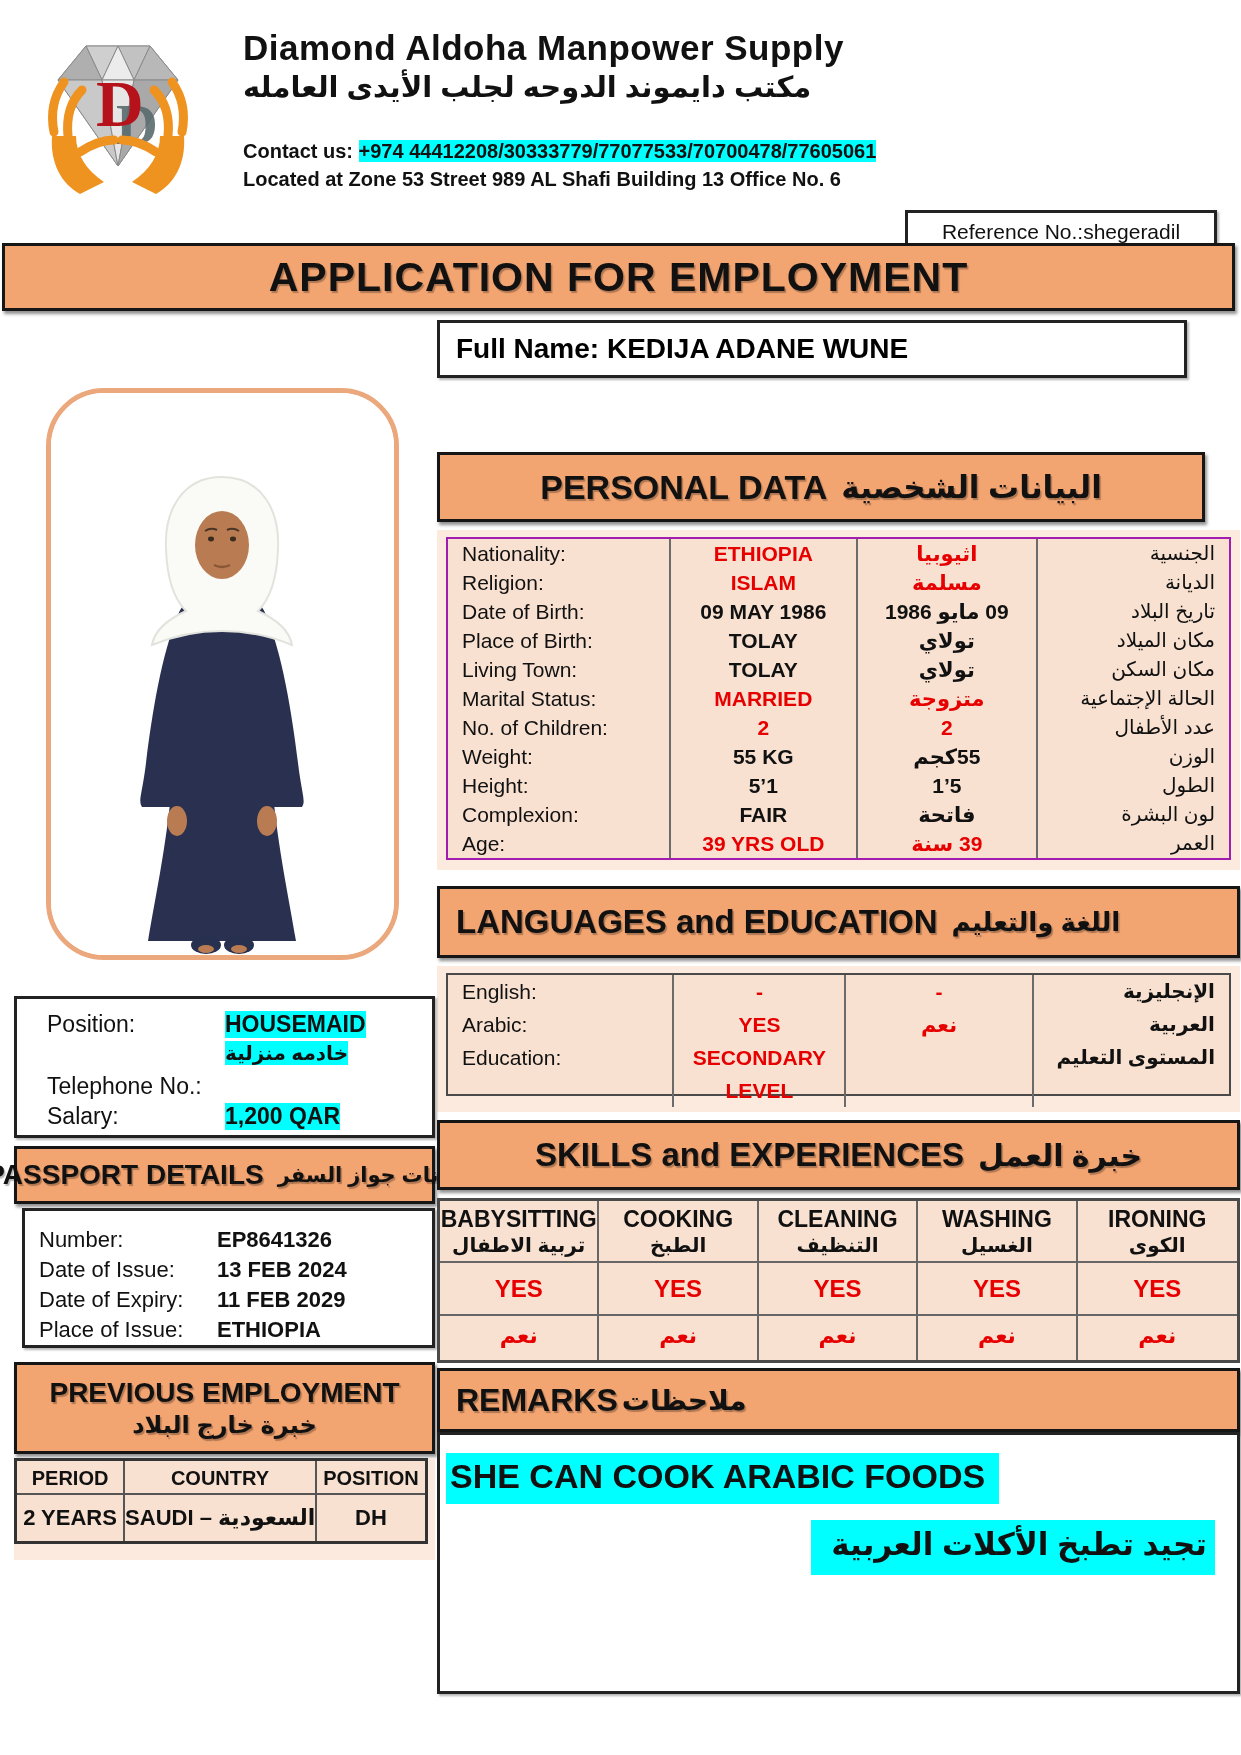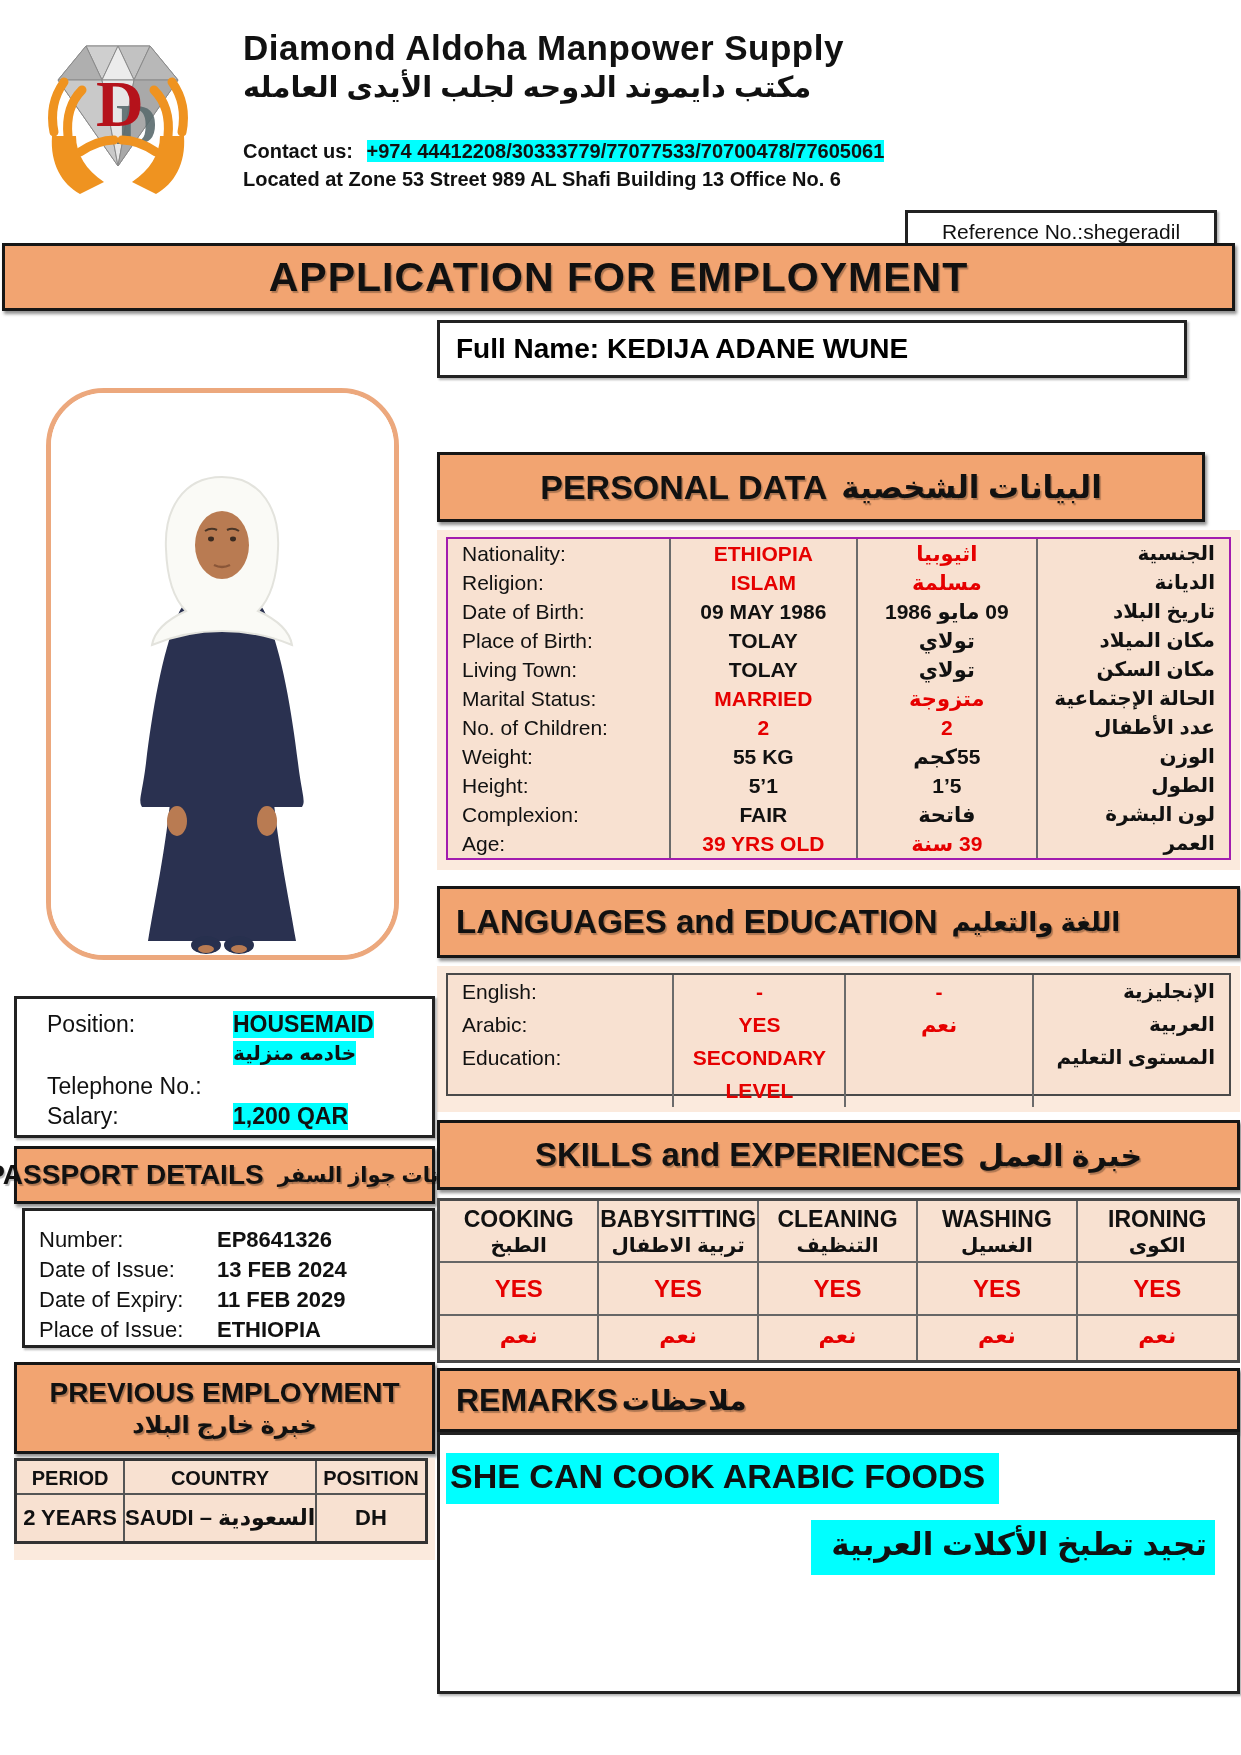--- a/index.html
+++ b/index.html
@@ -1,19 +1,19 @@
 <!DOCTYPE html>
 <html><head>
 <meta charset="utf-8">
 <style>
   html,body{margin:0;padding:0;background:#fff;}
   body{width:1241px;height:1755px;position:relative;font-family:"Liberation Sans","DejaVu Sans",sans-serif;color:#111;overflow:hidden;}
   .abs{position:absolute;}
   .red{color:#E60000;}
-  .cyan{background:#00FFFF;margin-left:8px;}
+  .cyan{background:#00FFFF;}
   .banner{position:absolute;background:#F2A471;border:3px solid #161616;box-shadow:2px 3px 3px rgba(70,70,70,.6);
           display:flex;align-items:center;justify-content:center;gap:14px;box-sizing:border-box;}
   .banner.leftal{justify-content:flex-start;padding-left:16px;}
   .banner .t{font-weight:bold;text-shadow:1.5px 2px 1px rgba(0,0,0,.28);white-space:nowrap;}
   .wbox{position:absolute;background:#fff;border:3px solid #222;box-sizing:border-box;box-shadow:2px 2px 2px rgba(90,90,90,.45);}
   .panel{position:absolute;background:#FBEADD;box-sizing:border-box;}
 
   
   .company-name{position:absolute;left:243px;top:28px;font-size:35px;font-weight:bold;letter-spacing:.5px;}
   .company-ar{position:absolute;left:243px;top:70px;font-size:29px;font-weight:bold;}
@@ -35,21 +35,21 @@
 
   
   .personal-banner{left:437px;top:452px;width:768px;height:70px;}
   .personal-banner .en{font-size:34px;} .personal-banner .ar{font-size:31px;}
   .personal-panel{left:437px;top:530px;width:803px;height:340px;padding:7px 9px 10px 9px;}
   .ptable{display:grid;grid-template-columns:28.5% 24% 23% 24.5%;border:2px solid #a21caf;background:#F8E1D1;}
   .pc{height:29px;line-height:29px;font-size:21px;white-space:nowrap;overflow:hidden;box-sizing:border-box;}
   .pc.c1{padding-left:14px;border-right:2px solid #6b6b6b;}
   .pc.c2{text-align:center;font-weight:bold;border-right:2px solid #6b6b6b;}
   .pc.c3{text-align:center;font-weight:bold;direction:rtl;border-right:2px solid #6b6b6b;}
-  .pc.c4{direction:rtl;padding-right:14px;font-weight:bold;font-size:20px;}
+  .pc.c4{direction:rtl;padding-right:14px;font-weight:normal;font-size:20px;}
 
   
   .languages-banner{left:437px;top:886px;width:803px;height:72px;}
   .languages-banner .en{font-size:33px;} .languages-banner .ar{font-size:26px;}
   .languages-panel{left:437px;top:966px;width:803px;height:146px;padding:7px 9px 10px 9px;}
   .ltable{display:grid;grid-template-columns:29% 22% 24% 25%;border:2px solid #4a4a4a;background:#F8E1D1;height:119px;align-content:start;}
   .lc{font-size:21px;line-height:33px;box-sizing:border-box;}
   .lc.c1{padding-left:14px;border-right:2px solid #6b6b6b;}
   .lc.c2{text-align:center;font-weight:bold;border-right:2px solid #6b6b6b;}
   .lc.c3{text-align:center;font-weight:bold;direction:rtl;border-right:2px solid #6b6b6b;}
@@ -302,27 +302,27 @@
 </div>
 
 <div class="banner skills-banner">
   <span class="t en">SKILLS and EXPERIENCES</span>
   <span class="t ar" dir="rtl">خبرة العمل</span>
 </div>
 <div class="skills-table">
   <div class="sband b1">
 
       <div class="scell shc">
+        <div class="sen">BABYSITTING</div>
+        <div class="sar" dir="rtl">تربية الاطفال</div>
+      </div>
+
+      <div class="scell shc">
         <div class="sen">COOKING</div>
         <div class="sar" dir="rtl">الطبخ</div>
-      </div>
-
-      <div class="scell shc">
-        <div class="sen">BABYSITTING</div>
-        <div class="sar" dir="rtl">تربية الاطفال</div>
       </div>
 
       <div class="scell shc">
         <div class="sen">CLEANING</div>
         <div class="sar" dir="rtl">التنظيف</div>
       </div>
 
       <div class="scell shc">
         <div class="sen">WASHING</div>
         <div class="sar" dir="rtl">الغسيل</div>

